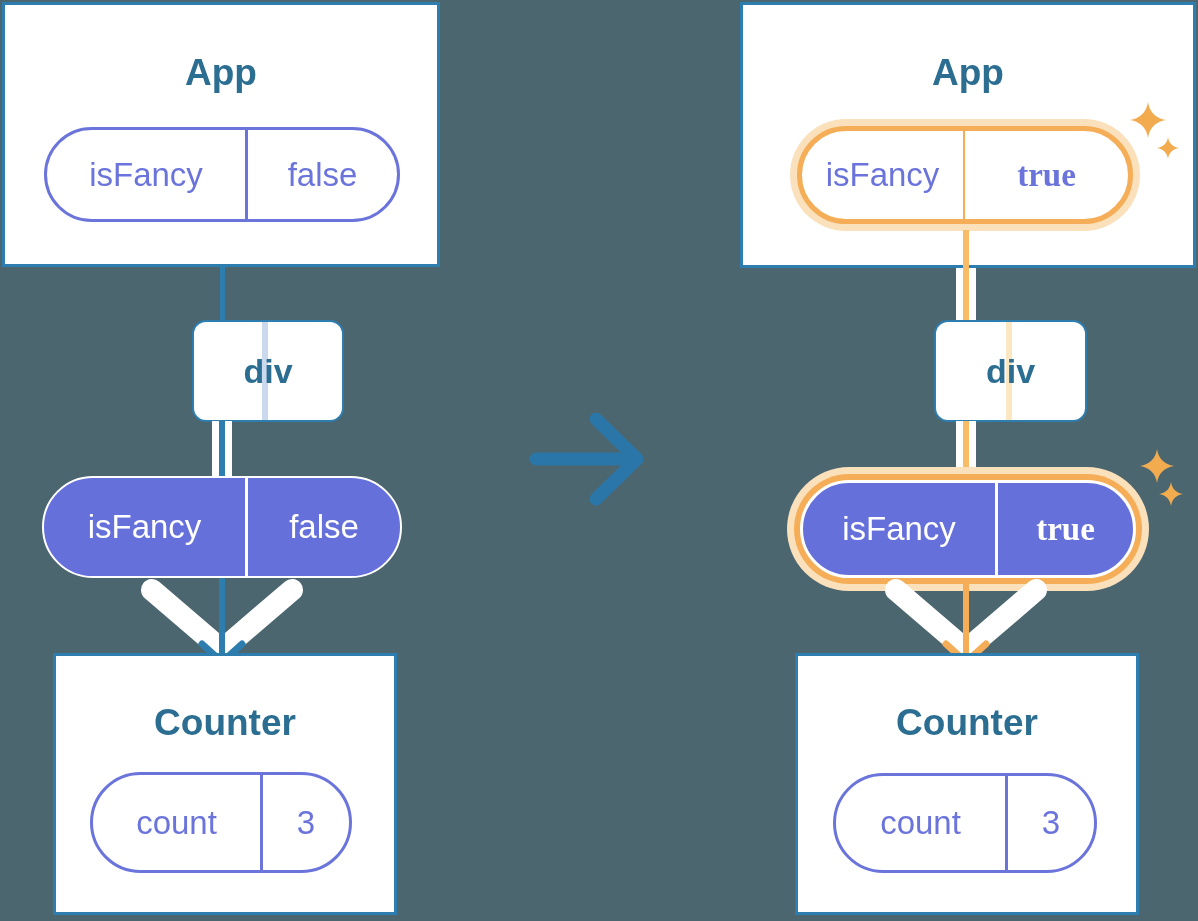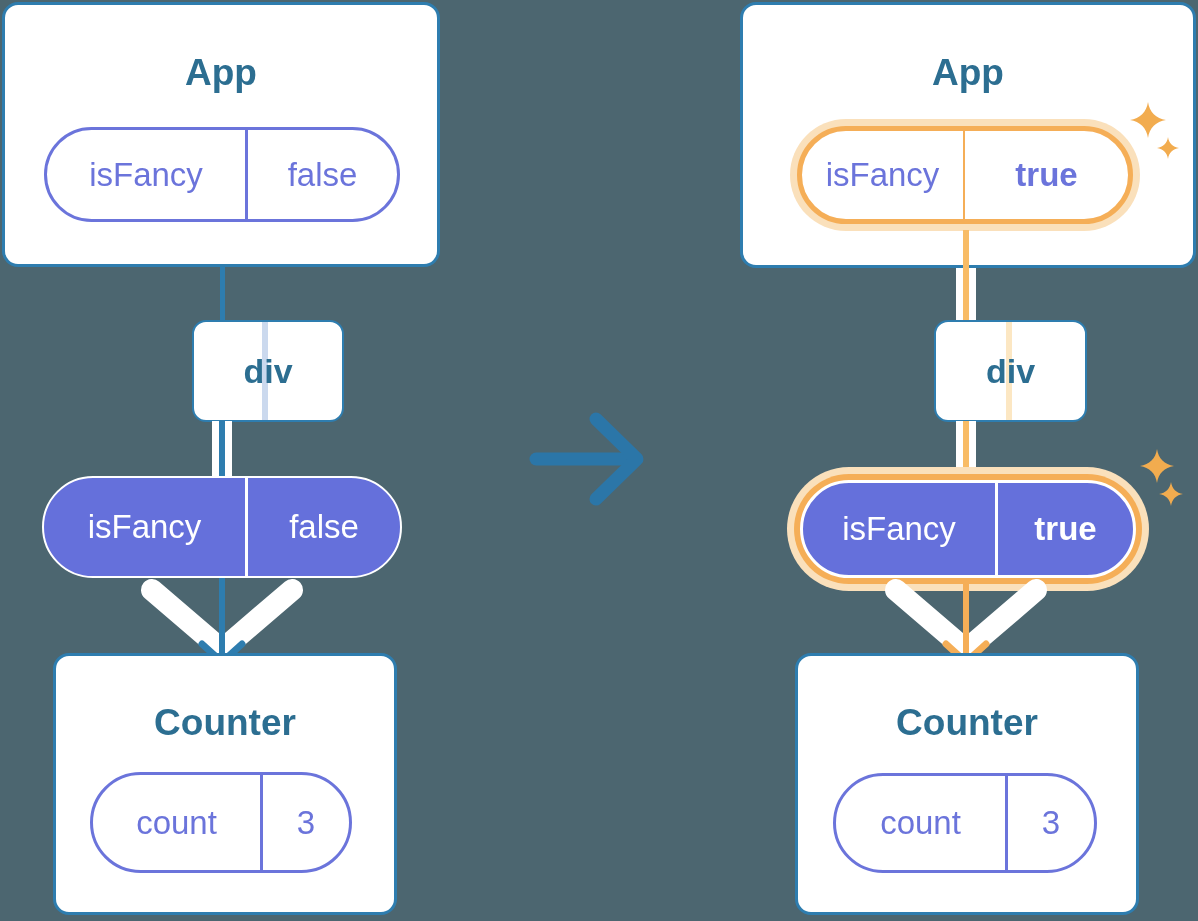--- a/index.html
+++ b/index.html
@@ -6,37 +6,37 @@
     --background:#4C6670; --card-border:#2E7DAF; --card-title:#2C6E91;
     --purple:#6570DB; --purple-text:#6B74DB; --orange:#F5AE57;
     --orange-glow:#FAE0BB; --orange-line:#F8BC66; --faint-blue:#CBD9EE;
     --faint-orange:#FCE7C3; --arrow-blue:#2B76A8; --white:#FFFFFF;
   }
   html,body{margin:0;padding:0;}
   body{font-family:"Liberation Sans",sans-serif;}
   .canvas{position:relative;width:1198px;height:921px;background:var(--background);overflow:hidden;}
   .tree{position:absolute;left:0;top:0;width:100%;height:100%;}
   .card{position:absolute;background:var(--white);border:3px solid var(--card-border);
-        border-radius:16px;box-sizing:border-box;}
+        border-radius:0;box-sizing:border-box;}
   .card-title{text-align:center;color:var(--card-title);font-size:37px;font-weight:600;line-height:44px;}
   .div-box{display:flex;align-items:center;justify-content:center;border-width:2.5px;border-radius:14px;margin-left:44px;}
   .div-label{position:relative;z-index:2;color:var(--card-title);font-size:34px;font-weight:600;}
   .thread{position:absolute;top:0;bottom:0;width:6px;z-index:1;}
   .pill{position:absolute;display:flex;border-radius:60px;box-sizing:border-box;overflow:hidden;}
   .cell{display:flex;align-items:center;justify-content:center;font-size:33px;box-sizing:border-box;}
   .pill-outline{background:var(--white);border:3px solid var(--purple-text);}
   .pill-outline .cell{color:var(--purple-text);}
   .pill-outline .cell-name{border-right:3px solid var(--purple-text);}
   .pill-solid{background:var(--purple);border:2px solid var(--white);}
   .pill-solid .cell{color:var(--white);}
   .pill-solid .cell-name{border-right:3px solid var(--white);}
   .ring-outline{border:5px solid var(--orange);box-shadow:0 0 0 7px var(--orange-glow);}
   .ring-outline .cell-name{border-right:2px solid var(--orange);}
   .ring-solid{border:3px solid var(--white);box-shadow:0 0 0 6px var(--orange),0 0 0 13px var(--orange-glow);}
-  .bold{font-weight:bold;}
+  .bold{font-weight:bold;font-family:Liberation Serif, serif;}
   .vline{position:absolute;}
   .channel{position:absolute;width:20px;background:var(--white);}
   .channel .center{position:absolute;left:7px;top:0;bottom:0;width:6px;}
   .abs{position:absolute;}
 </style>
 </head>
 <body>
 
 <div class="canvas">
 

